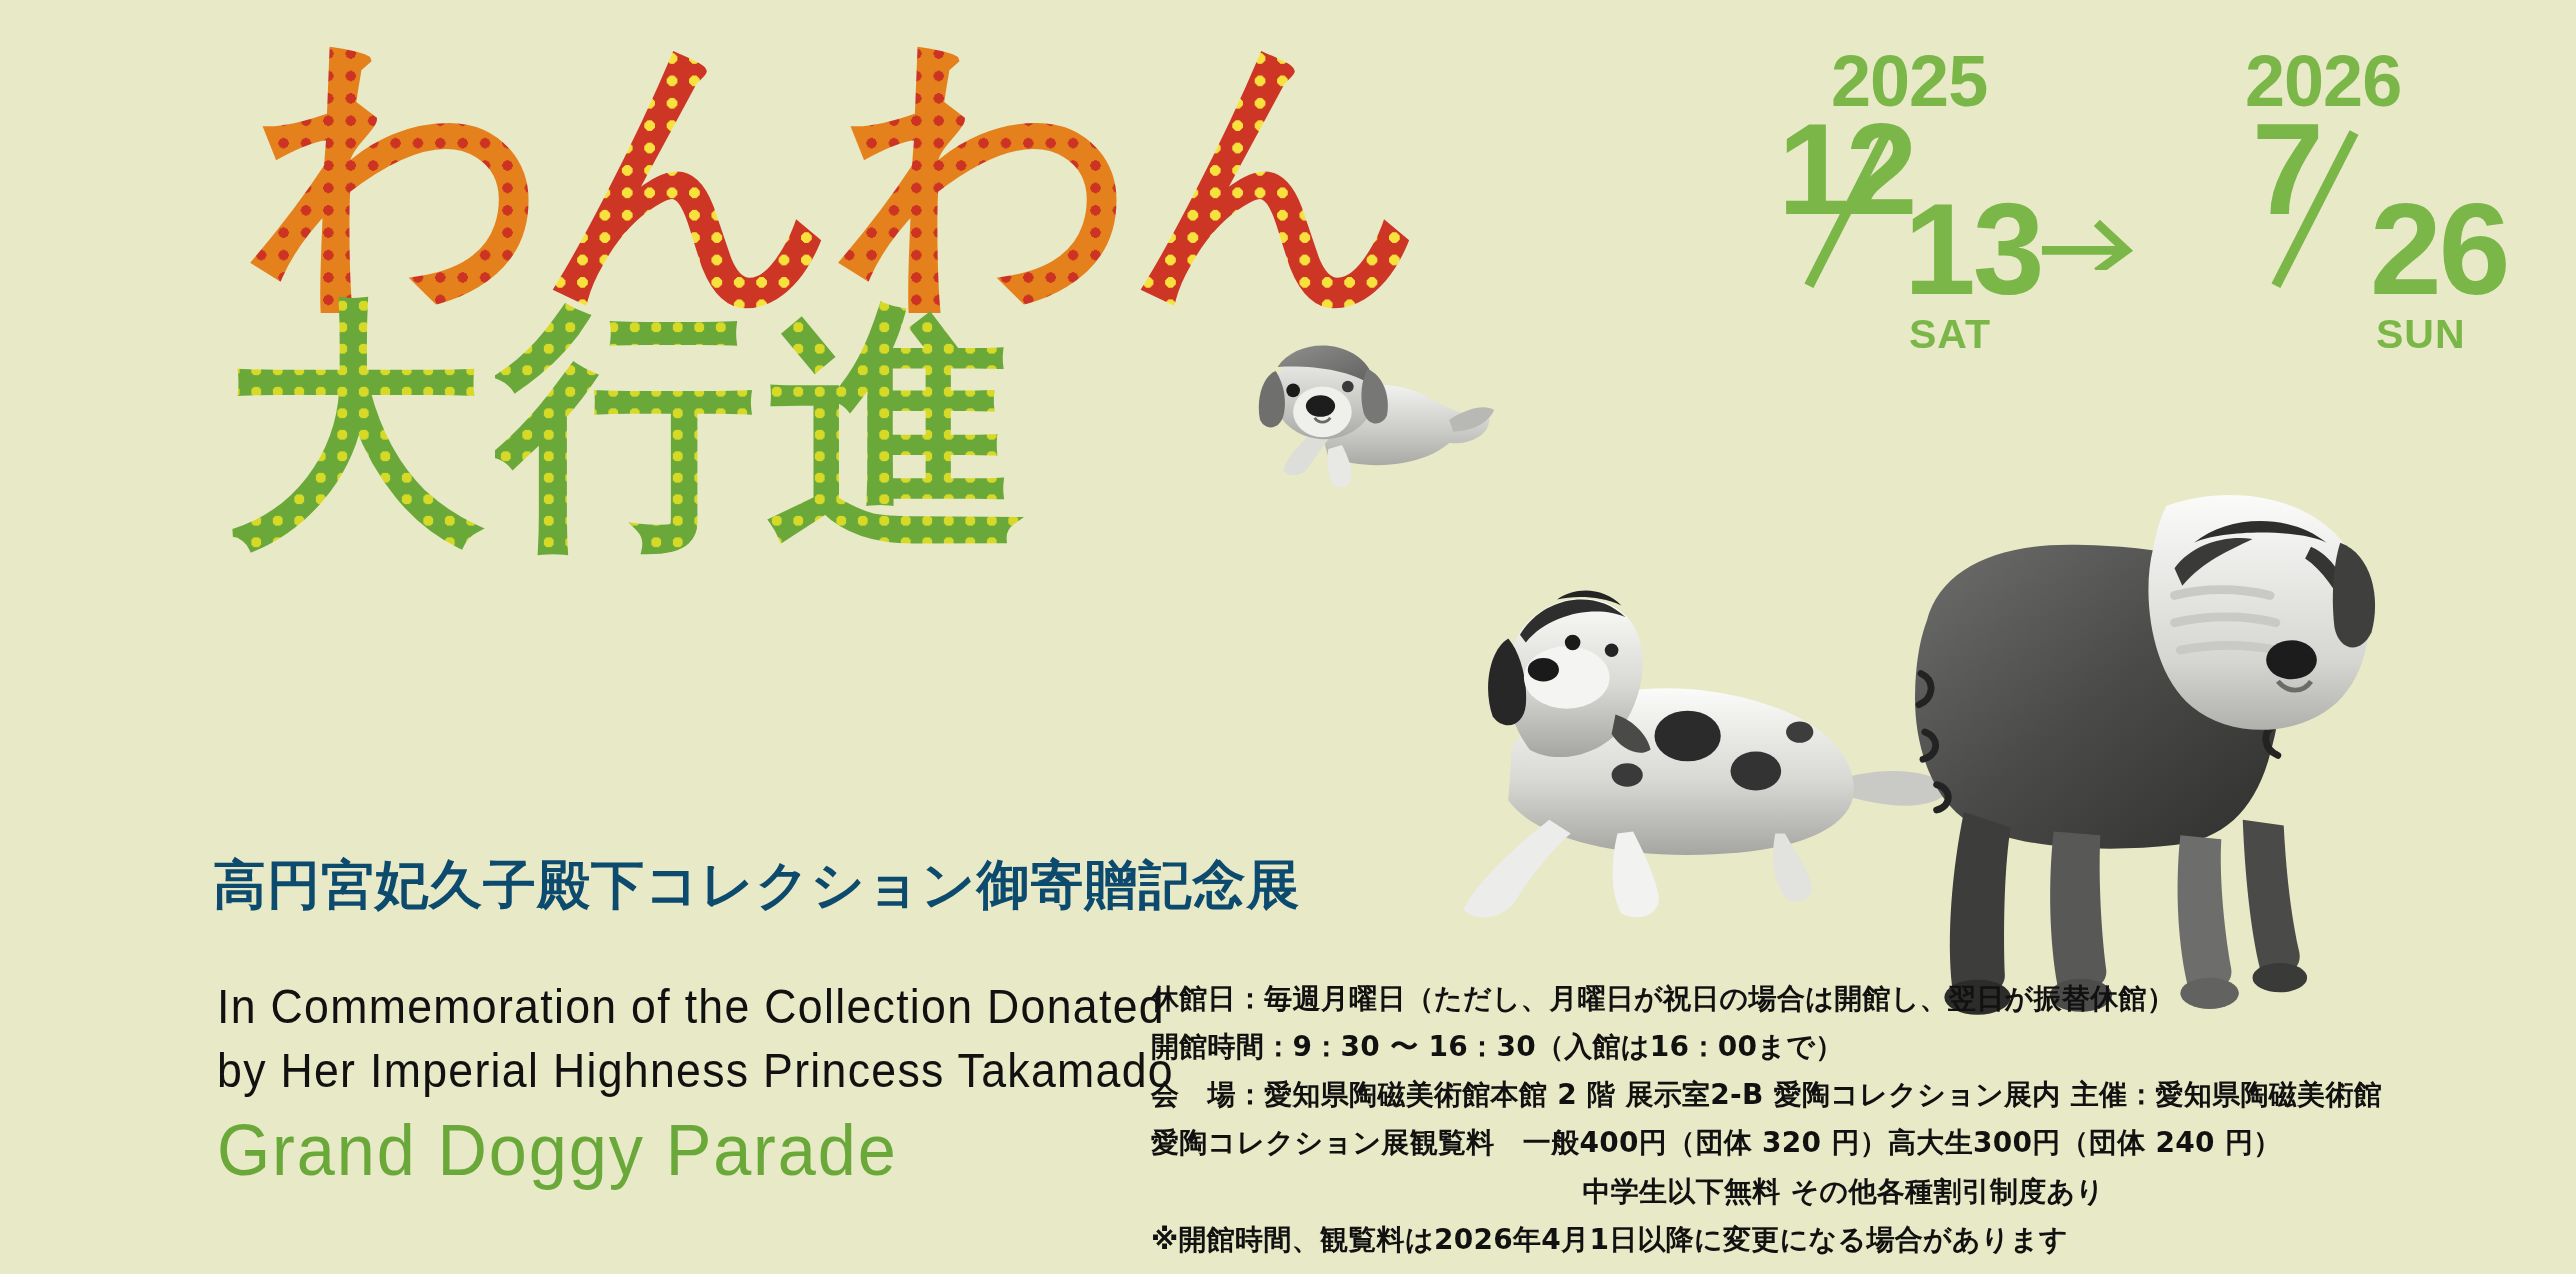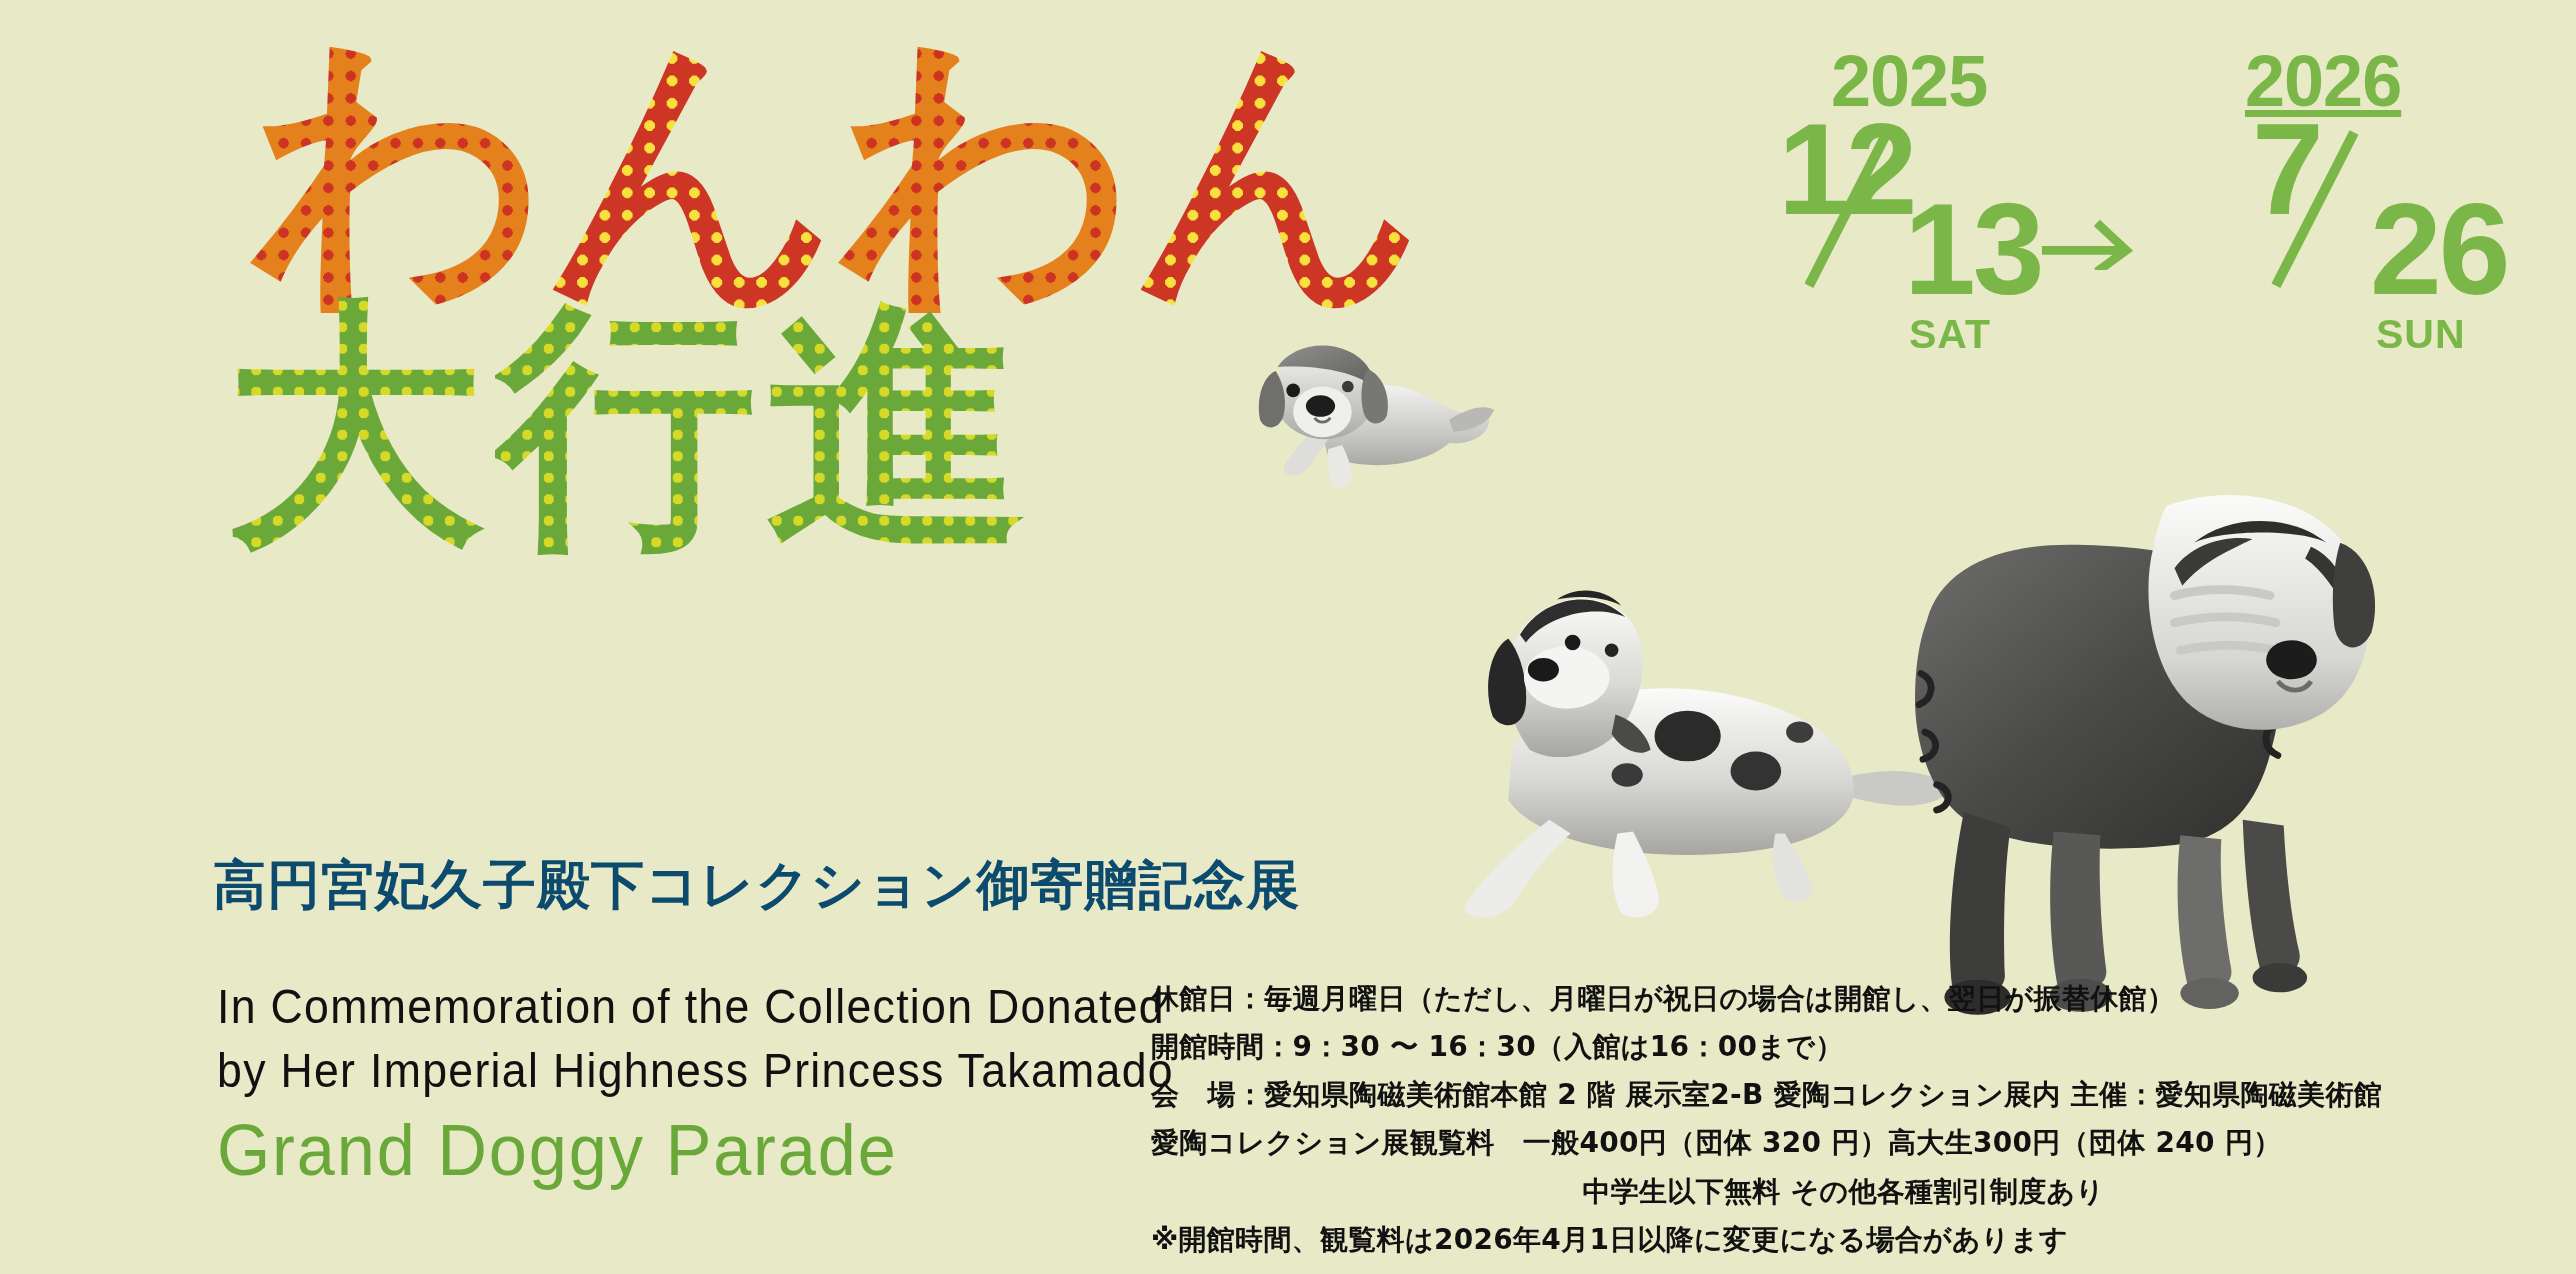--- a/index.html
+++ b/index.html
@@ -64,21 +64,21 @@
   }
   .date-group{position:absolute;top:0;}
   .dg-left{left:0;}
   .dg-right{left:410px;}
 
   .year{
     position:absolute;top:0;left:105px;
     font-size:72px;font-weight:700;letter-spacing:-1px;
     line-height:1;
   }
-  .dg-right .year{left:109px;text-decoration:underline;}
+  .dg-right .year{left:109px;}
 
   .md{
     position:absolute;top:60px;left:0;
     width:322px;height:215px;
   }
   .mon{
     position:absolute;left:3.9px;top:0;
     font-size:129px;font-weight:700;line-height:1;letter-spacing:-3.9px;margin-left:48px;
   }
   .dg-right .mon{left:68px;}

